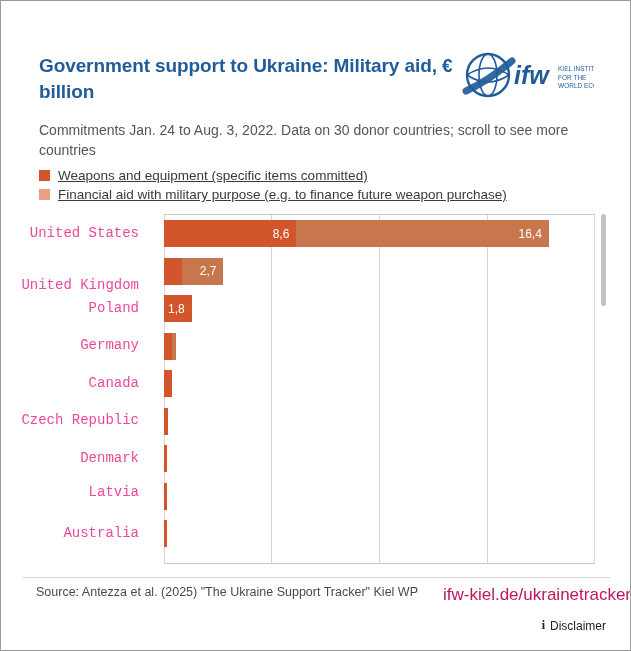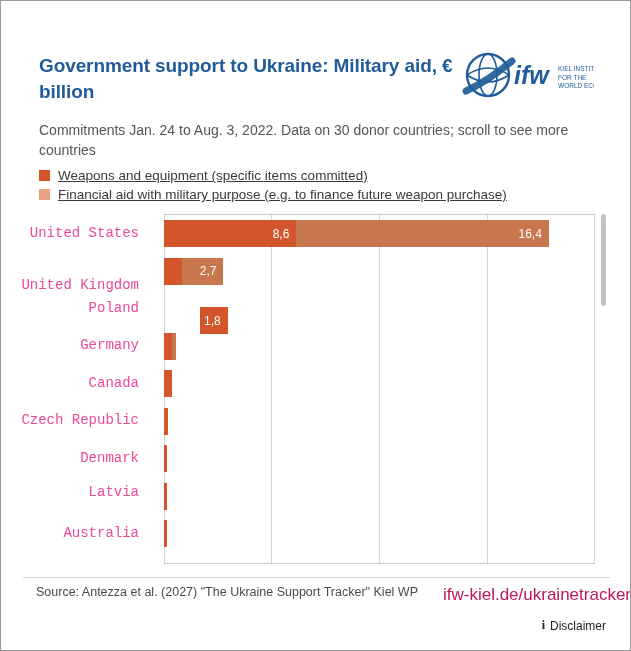--- a/index.html
+++ b/index.html
@@ -270,21 +270,21 @@
           <div class="seg" style="width: 252.443px; background: rgb(200, 118, 78);">
             <span class="seg-label">16,4</span>
           </div>
         </div>
         <div class="bar-row" style="top: 37.5px;">
           <div class="seg" style="width: 18.4714px; background: rgb(210, 85, 43);"></div>
           <div class="seg" style="width: 41px; background: rgb(200, 118, 78);">
             <span class="seg-label">2,7</span>
           </div>
         </div>
-        <div class="bar-row" style="top: 87px; padding-left: 36px;">
+        <div class="bar-row" style="top: 75px;">
           <div class="seg" style="width: 27.7071px; background: rgb(210, 85, 43);">
             <span class="seg-label">1,8</span>
           </div>
         </div>
         <div class="bar-row" style="top: 112.5px;">
           <div class="seg" style="width: 7.69643px; background: rgb(210, 85, 43);"></div>
           <div class="seg" style="width: 4.61786px; background: rgb(200, 118, 78);"></div>
         </div>
         <div class="bar-row" style="top: 150px;">
           <div class="seg" style="width: 7.69643px; background: rgb(210, 85, 43);"></div>
@@ -301,20 +301,20 @@
         <div class="bar-row" style="top: 300px;">
           <div class="seg" style="width: 3.07857px; background: rgb(210, 85, 43);"></div>
         </div>
       </div>
   </div>
 
   <div class="scrollbar-track"></div>
   <div class="scrollbar-thumb"></div>
 
   <div class="footer-line"></div>
-  <div class="source">Source: Antezza et al. (2027) "The Ukraine Support Tracker" Kiel WP</div>
+  <div class="source">Source: Antezza et al. (2025) "The Ukraine Support Tracker" Kiel WP</div>
   <div class="tracker-link">ifw-kiel.de/ukrainetracker</div>
   <div class="disclaimer">
     <span class="info-icon">i</span>
     <span>Disclaimer</span>
   </div>
 
 </div>
 
 </body></html>

